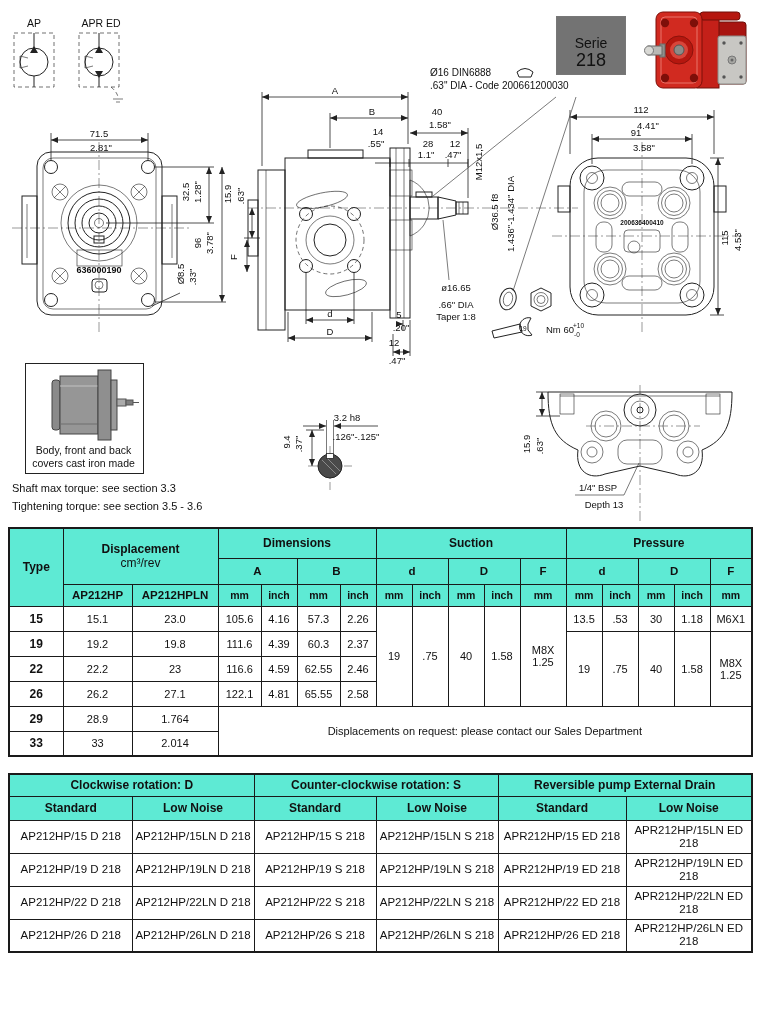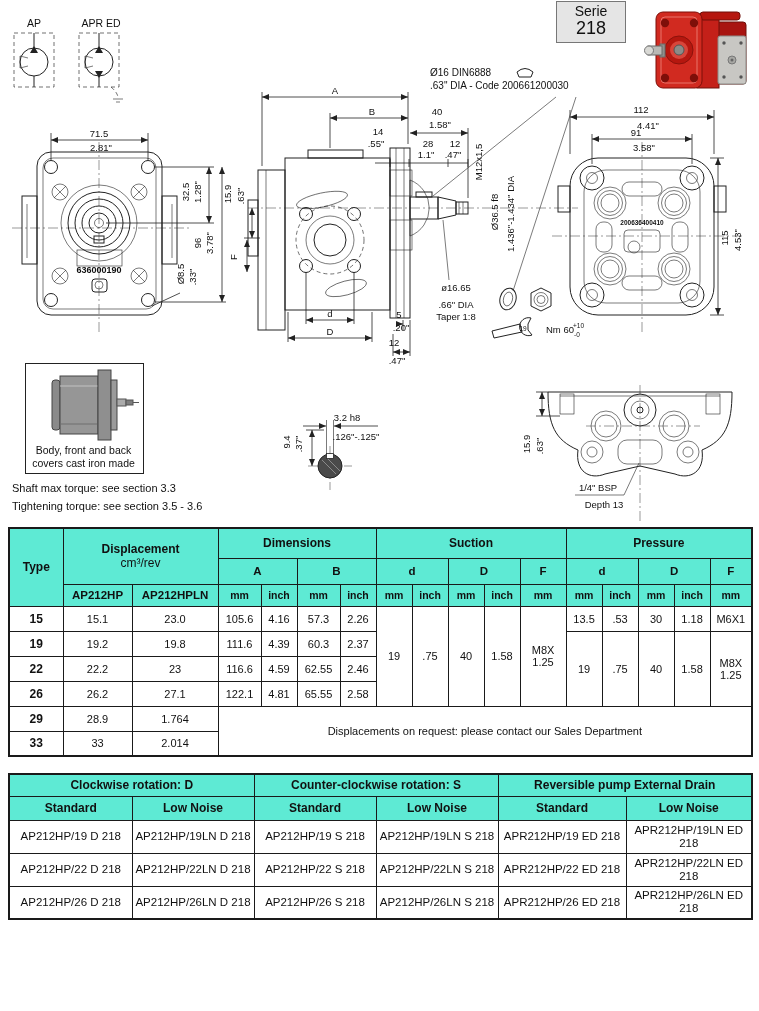--- a/index.html
+++ b/index.html
@@ -9,22 +9,22 @@
   
   svg text{font-family:"Liberation Sans",sans-serif;fill:#111;}
   .dt{font-size:9.5px;}
   .dtt{font-size:6.5px;}
   .ln{stroke:#222;stroke-width:1;fill:none;}
   .lnt{stroke:#222;stroke-width:0.6;fill:none;}
   .dl{stroke:#222;stroke-width:0.8;fill:none;}
   .cl{stroke:#555;stroke-width:0.6;fill:none;stroke-dasharray:10 3 2 3;}
   .dsh{stroke:#333;stroke-width:0.7;fill:none;stroke-dasharray:4 3;}
   
-  .serie{left:556px;top:1px;width:68px;height:38px;background:#e5e5e5;border:1px solid #777;
-         text-align:center;line-height:1.1;padding-top:2px;}
+  .serie{left:556px;top:16px;width:68px;height:38px;background:#737373;border:1px solid #777;
+         text-align:center;line-height:1.1;padding-top:19px;}
   .serie .l1{font-size:14px;}
   .serie .l2{font-size:18px;}
   
   .keynote{left:430px;top:66px;font-size:10px;line-height:13px;}
   .edtitle{left:530px;top:345px;width:220px;text-align:center;font-size:12.5px;line-height:15px;}
   .matbox{left:25px;top:363px;width:117px;height:109px;border:1px solid #222;}
   .matcap{left:27px;top:444px;width:113px;text-align:center;font-size:10.5px;line-height:12.5px;}
   .note1{left:12px;top:482px;font-size:11px;text-align:right;}
   .note2{left:12px;top:500px;font-size:11px;}
   .footnote{left:8px;top:962px;font-size:10.5px;width:745px;}
@@ -578,20 +578,28 @@
   </tr>
   <tr style="height:24px">
     <th>Standard</th>
     <th>Low Noise</th>
     <th>Standard</th>
     <th>Low Noise</th>
     <th>Standard</th>
     <th>Low Noise</th>
   </tr>
   <tr class="body">
+    <td>AP212HP/15 D 218</td>
+    <td>AP212HP/15LN D 218</td>
+    <td>AP212HP/15 S 218</td>
+    <td>AP212HP/15LN S 218</td>
+    <td>APR212HP/15 ED 218</td>
+    <td>APR212HP/15LN ED 218</td>
+  </tr>
+  <tr class="body">
     <td>AP212HP/19 D 218</td>
     <td>AP212HP/19LN D 218</td>
     <td>AP212HP/19 S 218</td>
     <td>AP212HP/19LN S 218</td>
     <td>APR212HP/19 ED 218</td>
     <td>APR212HP/19LN ED 218</td>
   </tr>
   <tr class="body">
     <td>AP212HP/22 D 218</td>
     <td>AP212HP/22LN D 218</td>

